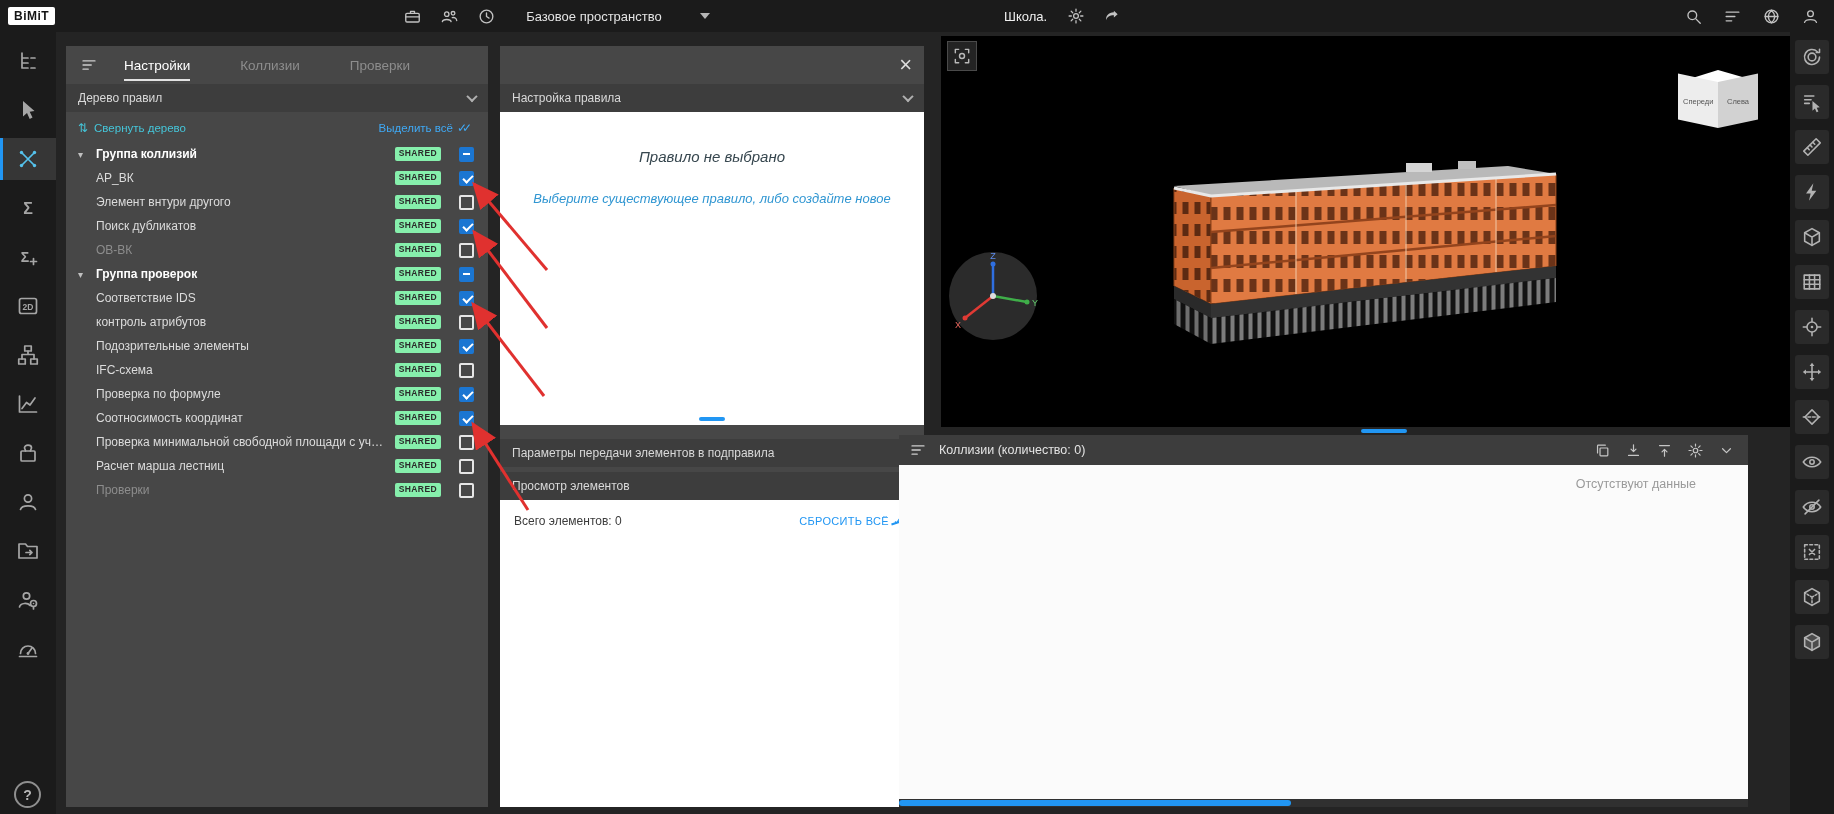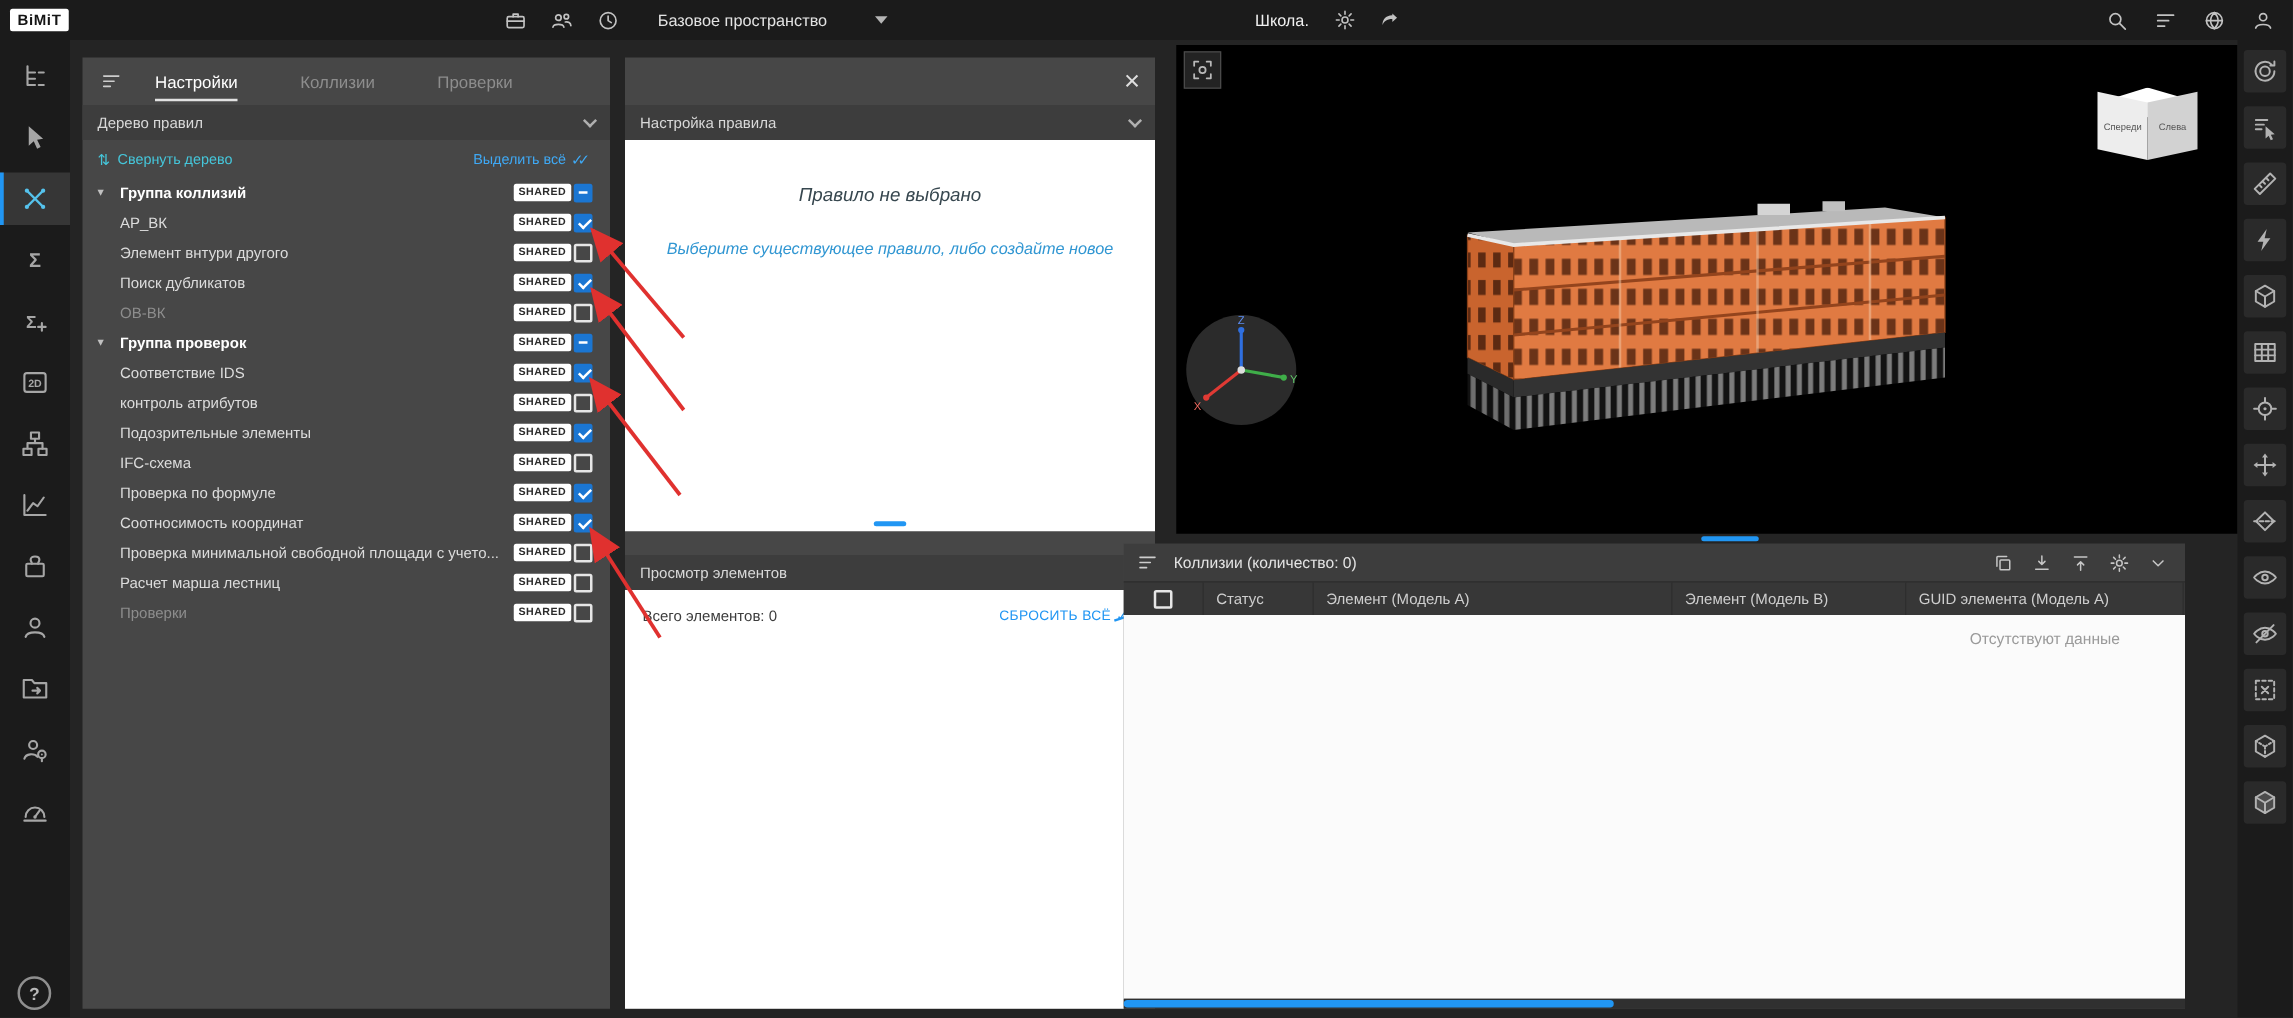--- a/index.html
+++ b/index.html
@@ -53,21 +53,21 @@
   .updown{font-size:12px;}
   .linkblue{color:#3fa9f5;font-size:11.5px;display:flex;align-items:center;cursor:pointer;}
   .dblcheck{letter-spacing:-5px;padding-right:7px;margin-left:4px;font-size:12px;}
   .dblcheck.strike{position:relative;}
   .dblcheck.strike::after{content:"";position:absolute;left:-2px;right:3px;top:48%;height:1.5px;background:var(--accent);transform:rotate(-18deg);}
   .trow{height:24px;display:flex;align-items:center;padding:0 14px 0 12px;font-size:12px;color:#dcdcdc;cursor:pointer;}
   .tcaret{width:18px;font-size:10px;color:#c0c0c0;flex:none;}
   .tlabel{flex:1;overflow:hidden;text-overflow:ellipsis;white-space:nowrap;margin-right:8px;}
   .trow.group .tlabel{font-weight:bold;color:#fff;}
   .trow.disabled .tlabel{color:#8d8d8d;}
-  .shared{background:#ffffff;color:#2b2b2b;font-size:8.5px;font-weight:bold;letter-spacing:.4px;padding:1px 4px;border-radius:2px;margin-right:2px;flex:none;line-height:1.3;}
+  .shared{background:#86efac;color:#2b2b2b;font-size:8.5px;font-weight:bold;letter-spacing:.4px;padding:1px 4px;border-radius:2px;margin-right:18px;flex:none;line-height:1.3;}
   .cb{width:15px;height:15px;border:2px solid #e6e6e6;border-radius:2px;position:relative;flex:none;}
   .cb.checked,.cb.indeterminate{background:#1b76d2;border-color:#1b76d2;}
   .cb.checked::after{content:"";position:absolute;left:3.5px;top:0.5px;width:4px;height:8px;border:solid #fff;border-width:0 2px 2px 0;transform:rotate(45deg);}
   .cb.indeterminate::after{content:"";position:absolute;left:2px;right:2px;top:4.5px;height:2px;background:#fff;}
 
   
   .p2{left:500px;top:46px;width:424px;bottom:7px;display:flex;flex-direction:column;}
   .p2top{height:38px;display:flex;align-items:center;justify-content:flex-end;padding:0 12px;flex:none;}
   .closex{color:#dedede;font-size:22px;line-height:1;cursor:pointer;}
   .whitebox{background:#fff;}
@@ -698,20 +698,24 @@
   <div class="phead">
     <span>Настройка правила</span>
     <span class="chev down"></span>
   </div>
   <div class="whitebox wmain">
     <div class="norule">Правило не выбрано</div>
     <div class="hint">Выберите существующее правило, либо создайте новое</div>
     <div class="hsb"></div>
   </div>
   <div class="gap14"></div>
+  <div class="phead">
+    <span>Параметры передачи элементов в подправила</span>
+    <span class="chev up"></span>
+  </div>
   <div class="gap5"></div>
   <div class="phead">
     <span>Просмотр элементов</span>
     <span class="chev down"></span>
   </div>
   <div class="whitebox welems">
     <div class="elrow">
       <span class="total">Всего элементов: 0</span>
       <span class="resetall">
         <span>СБРОСИТЬ ВСЁ</span>
@@ -828,26 +832,20 @@
         </div>
         <div class="ch-btn">
           <span class="icon">
             <svg class="i" width="17" height="17" viewBox="0 0 24 24">
               <use href="#s-chevron-down"></use>
             </svg>
           </span>
         </div>
       </div>
   </div>
-  <div class="tablehead">
-    <div class="th cbcell" style="width:64px">
-      <span class="cb unchecked"></span>
-    </div>
-    <div style="display:contents"><div class="th" style="width: 88px;">Статус</div><div class="th" style="width: 287px;">Элемент (Модель А)</div><div class="th" style="width: 187px;">Элемент (Модель В)</div><div class="th" style="width: 222px;">GUID элемента (Модель А)</div></div>
-  </div>
   <div class="tbody">
     <span class="empty">Отсутствуют данные</span>
   </div>
   <div class="hscroll">
       <div class="thumb2"></div>
     </div>
 </div>
 
 <svg class="arrows">
   <defs>

